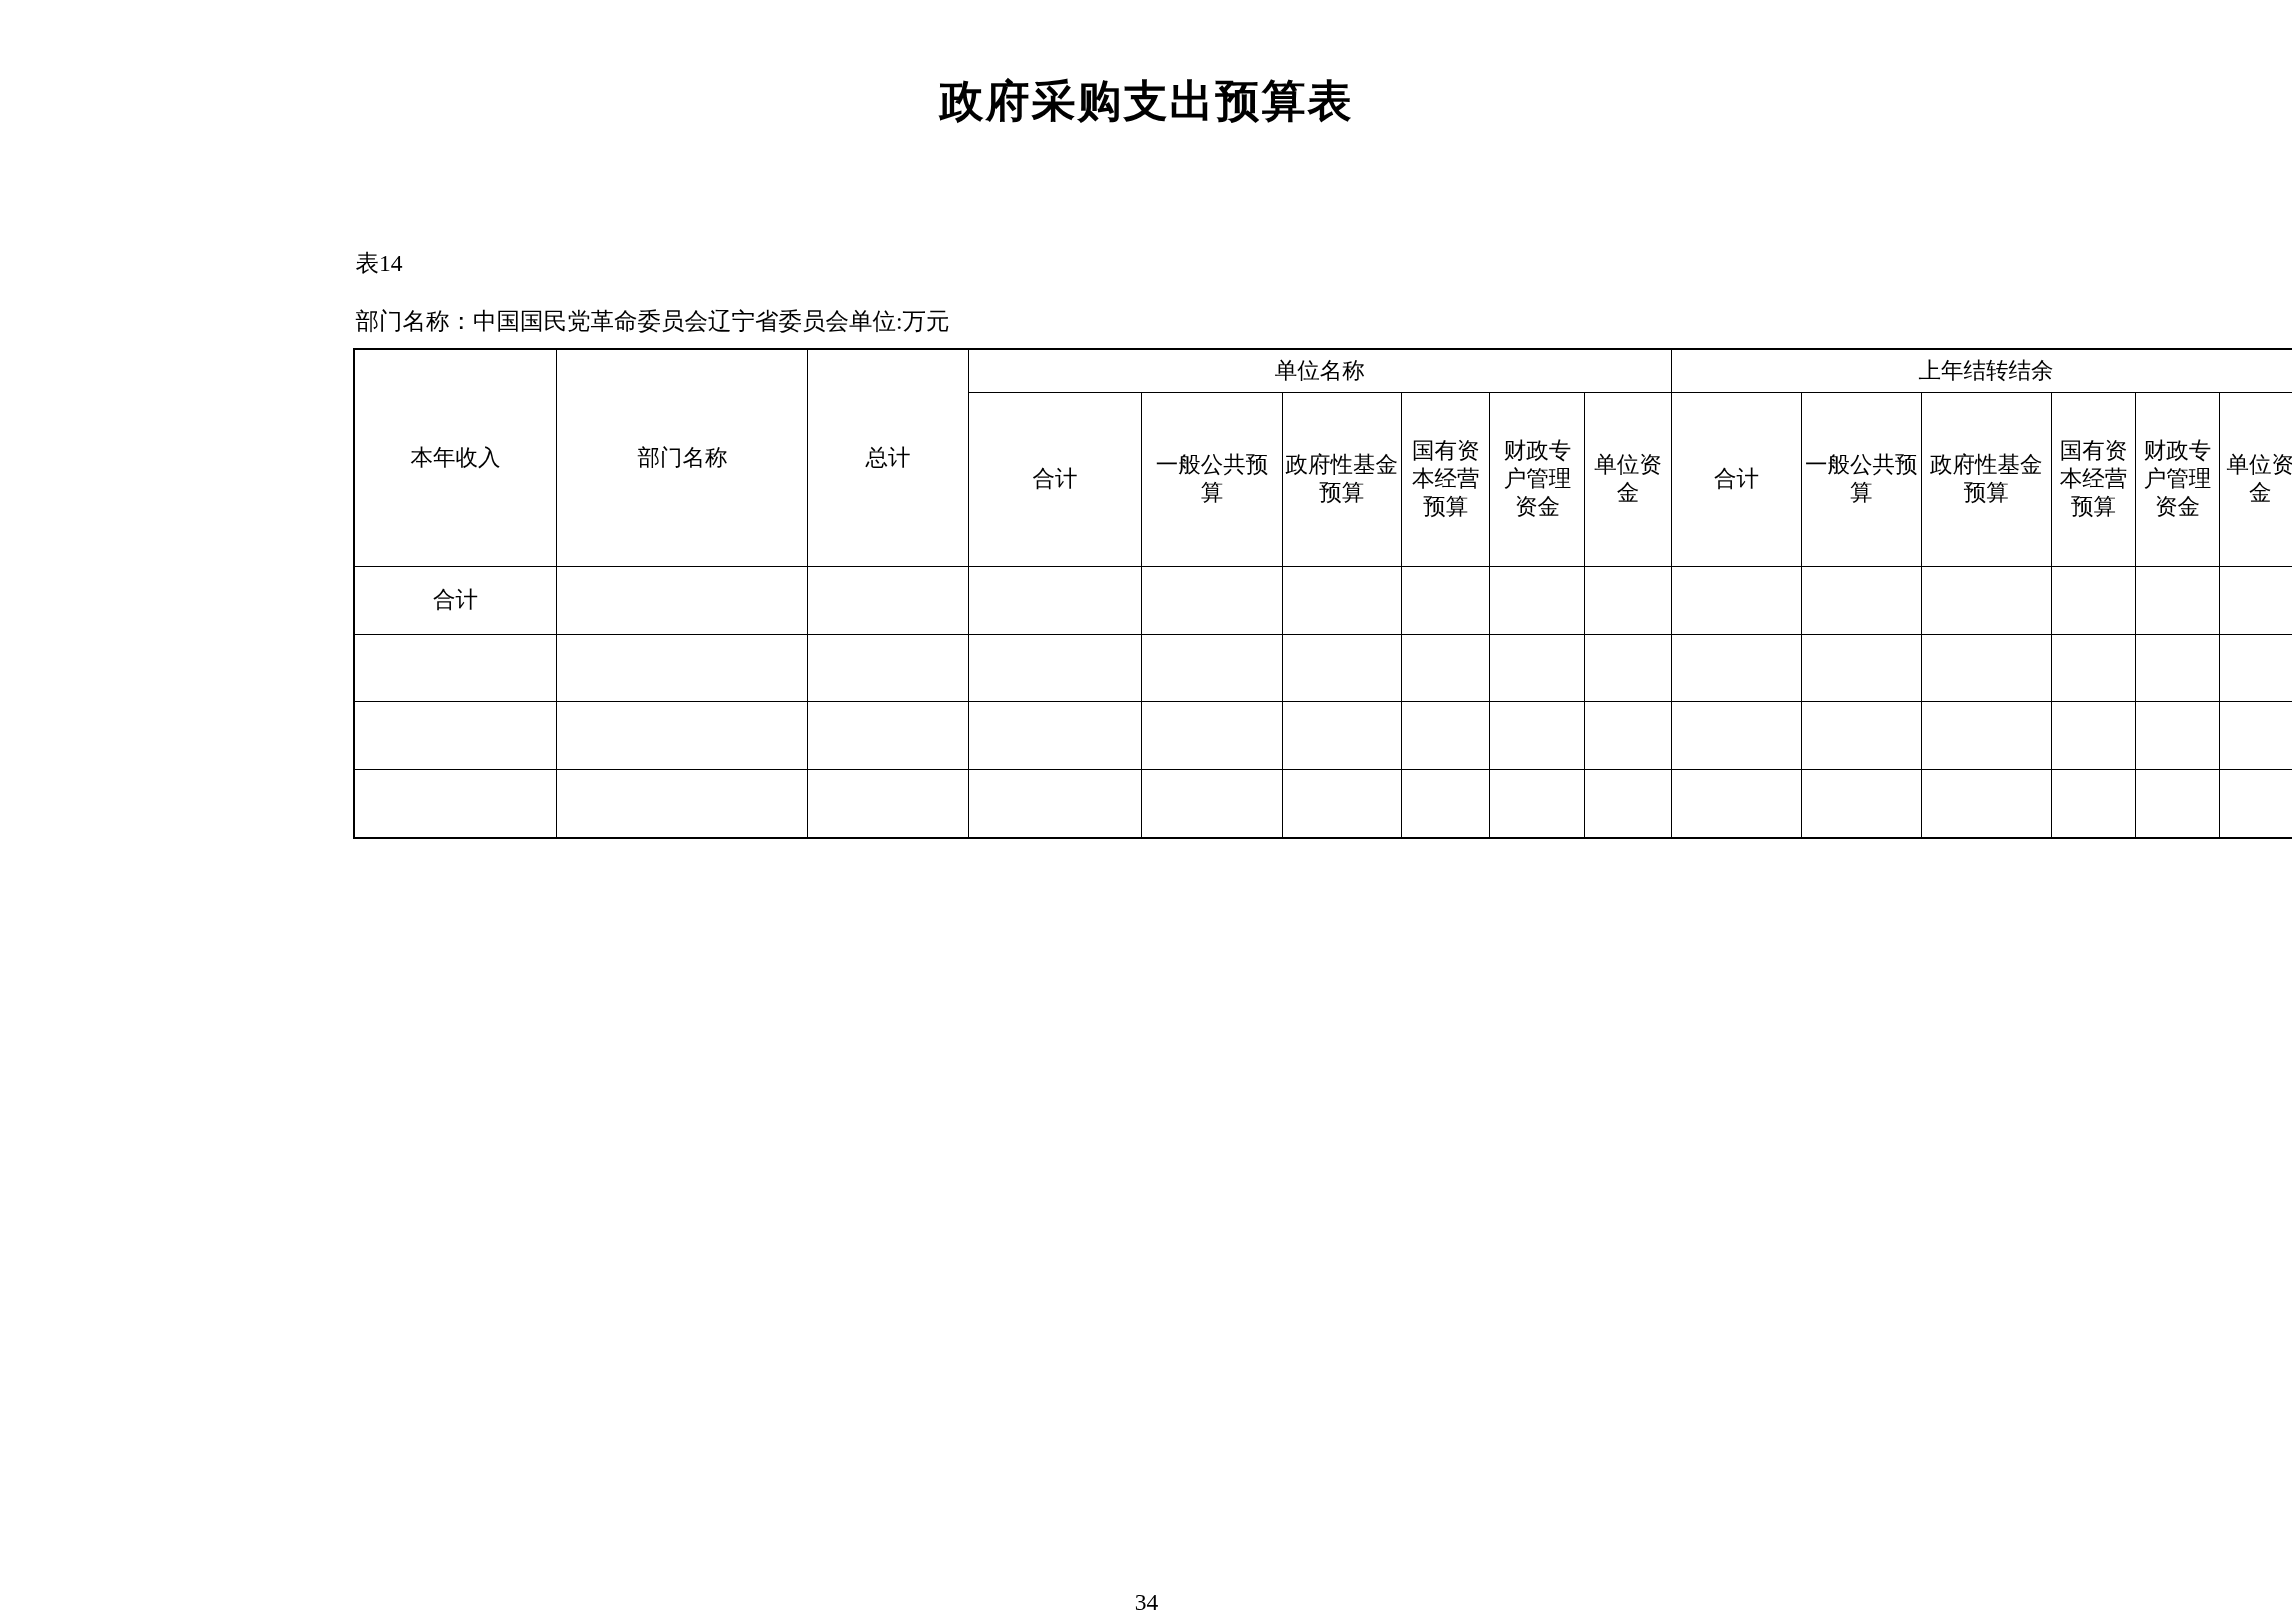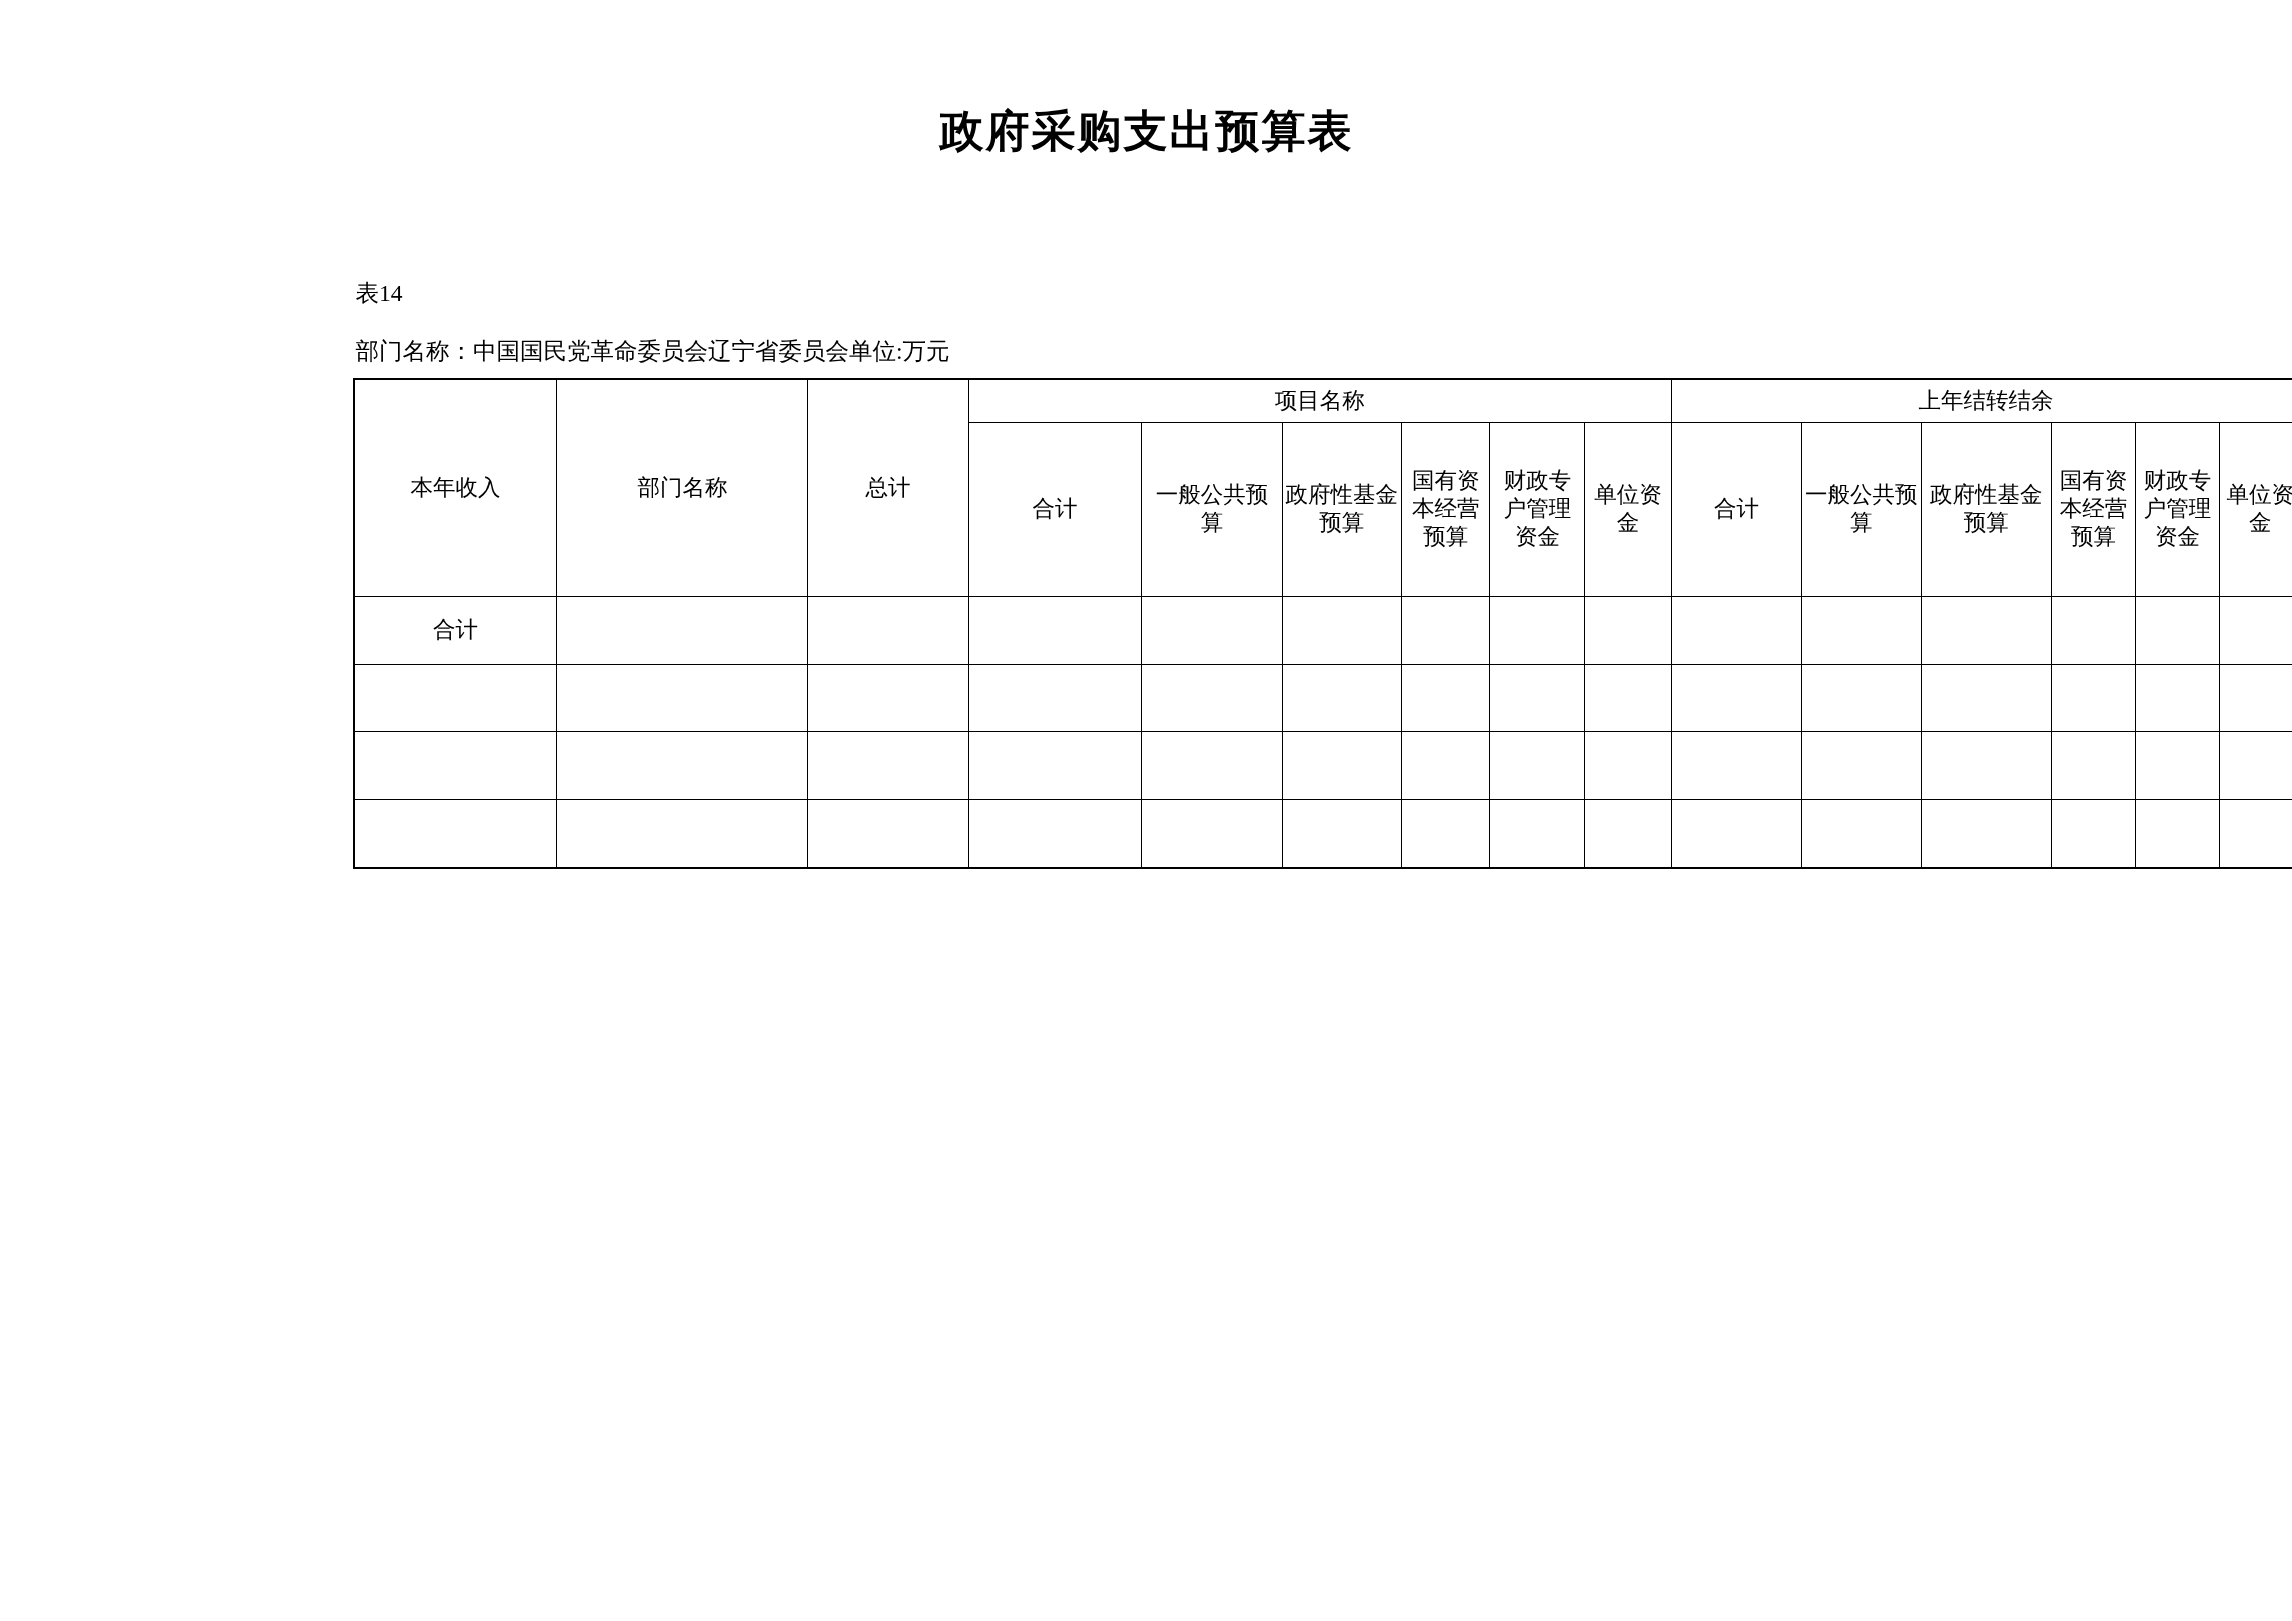--- a/index.html
+++ b/index.html
@@ -19,21 +19,21 @@
     position: relative;
     width: 2293px;
     height: 1621px;
     box-sizing: border-box;
   }
   .doc-title {
     text-align: center;
     font-size: 44px;
     font-weight: bold;
     letter-spacing: 2px;
-    margin-top: 102px;
+    margin-top: 72px;
     font-family: "Liberation Sans", "DejaVu Sans", sans-serif;
   }
   .meta-block {
     margin: 0 auto;
     width: 1950px;
     padding-left: 184px;
     box-sizing: border-box;
   }
   .table-label {
     font-size: 23.5px;
@@ -141,21 +141,21 @@
           <col class="pb-gov">
           <col class="pb-soe">
           <col class="pb-fin">
           <col class="pb-own">
       </colgroup>
       <thead>
         <tr class="h-group">
           <td rowspan="2">本年收入</td>
           <td rowspan="2">部门名称</td>
           <td rowspan="2">总计</td>
-          <td colspan="6">项目名称</td>
+          <td colspan="6">单位名称</td>
           <td colspan="6">上年结转结余</td>
         </tr>
         <tr class="h-sub">
           <td>合计</td>
           <td>一般公共预算</td>
           <td>政府性基金预算</td>
           <td>国有资本经营预算</td>
           <td>财政专户管理资金</td>
           <td>单位资金</td>
           <td>合计</td>

